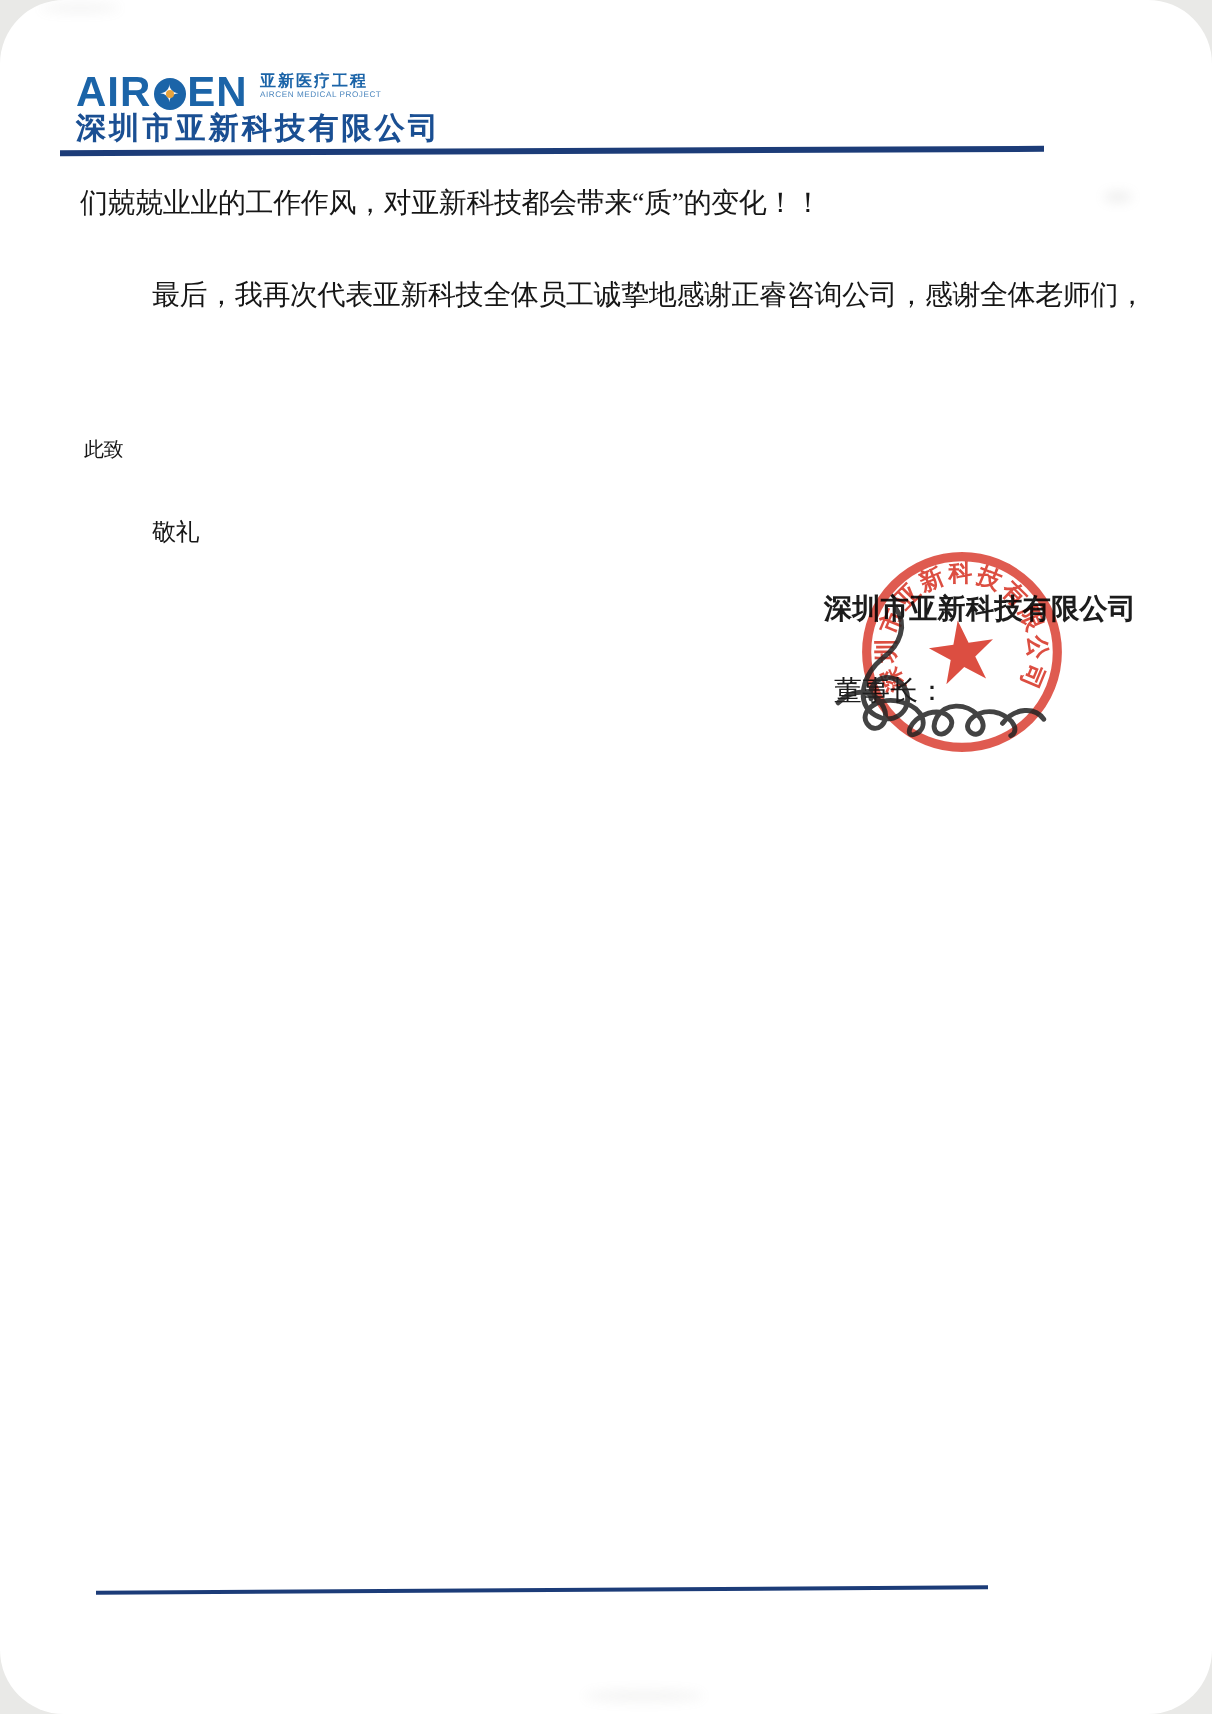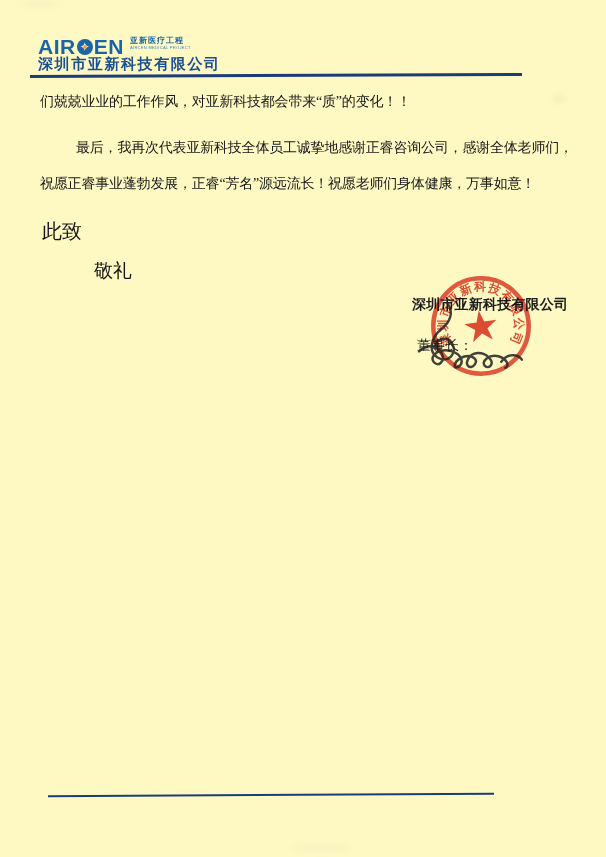--- a/index.html
+++ b/index.html
@@ -1,23 +1,24 @@
 <!DOCTYPE html>
 <html><head>
 <meta charset="utf-8">
 <style>
   html,body{margin:0;padding:0;background:#e9e9e7;}
   .page{
     position:relative;
     width:606px;height:857px;
     margin:0 auto;
-    background:#fef9c3;
+    background:#ffffff;
     overflow:hidden;
     font-family:"Liberation Serif","DejaVu Serif",serif;
     color:#1c1c1c;
+    border-radius:32px;
   }
   
   .logo-row{position:absolute;top:36px;left:38px;display:flex;align-items:center;}
   .logo-word{font-family:"Liberation Sans","DejaVu Sans",sans-serif;font-weight:800;
     font-size:21px;color:#1b64a8;letter-spacing:.5px;line-height:1;}
   .logo-disc{position:relative;display:inline-block;width:16px;height:16px;border-radius:50%;
     background:#1b64a8;margin:0 1px;vertical-align:-1px;}
   .logo-disc .spark{position:absolute;left:0;top:0;width:16px;height:16px;
     color:#ffffff;font-size:12px;line-height:16px;text-align:center;}
   .logo-disc .dot{position:absolute;left:6px;top:6px;width:4px;height:4px;border-radius:50%;
@@ -31,22 +32,22 @@
   .company-name{position:absolute;top:55px;left:38px;
     font-family:"Liberation Sans","DejaVu Sans",sans-serif;
     font-weight:700;font-size:15px;color:#1a4f93;letter-spacing:1.6px;white-space:nowrap;}
   .header-rule{position:absolute;top:74px;left:30px;width:492px;height:2.5px;
     background:#1c3c78;transform:rotate(-.25deg);}
   
   .line{position:absolute;font-size:14px;letter-spacing:-.2px;white-space:nowrap;color:#161616;}
   .l1{top:93px;left:40px;}
   .l2{top:139px;left:76px;}
   .l3{top:175px;left:40px;}
-  .l4{top:218px;left:42px;font-size:20px;}
-  .l5{top:258px;left:94px;font-size:19px;}
+  .l4{top:218px;left:42px;font-size:10px;}
+  .l5{top:258px;left:76px;font-size:12px;}
   
   .sig-company{position:absolute;top:296px;left:412px;font-size:14px;font-weight:600;
     letter-spacing:.2px;white-space:nowrap;z-index:2;}
   .sig-title{position:absolute;top:337px;left:385px;font-size:14px;font-weight:400;
     white-space:nowrap;z-index:2;margin-left:32px;}
   .sig-date{position:absolute;top:376px;left:461px;font-size:15px;font-weight:600;
     letter-spacing:.5px;white-space:nowrap;z-index:2;}
   .seal{position:absolute;left:426px;top:271px;width:110px;height:110px;z-index:3;
     mix-blend-mode:multiply;opacity:.9;}
   .scrawl{position:absolute;left:412px;top:300px;width:120px;height:74px;z-index:4;}
@@ -76,21 +77,20 @@
   </div>
   <div class="logo-sub">
     <span class="logo-sub-cn">亚新医疗工程</span>
     <span class="logo-sub-en">AIRCEN MEDICAL PROJECT</span>
   </div>
   <div class="company-name">深圳市亚新科技有限公司</div>
   <div class="header-rule"></div>
 
   <div class="line l2">最后，我再次代表亚新科技全体员工诚挚地感谢正睿咨询公司，感谢全体老师们，</div>
   <div class="line l1">们兢兢业业的工作作风，对亚新科技都会带来“质”的变化！！</div>
-  <div class="line l3">祝愿正睿事业蓬勃发展，正睿“芳名”源远流长！祝愿老师们身体健康，万事如意！</div>
   <div class="line l4">此致</div>
   <div class="line l5">敬礼</div>
 
   <div class="sig-company">深圳市亚新科技有限公司</div>
   <div class="sig-title">董事长：</div>
 
   <svg class="seal" viewBox="0 0 120 120">
     <circle cx="60" cy="60" r="52" fill="none" stroke="#d93a2c" stroke-width="5" opacity=".92"></circle>
     <defs>
       <path id="sealArc" d="M 30.5 80.6 A 37 37 0 1 1 89.5 80.6" fill="none"></path>

